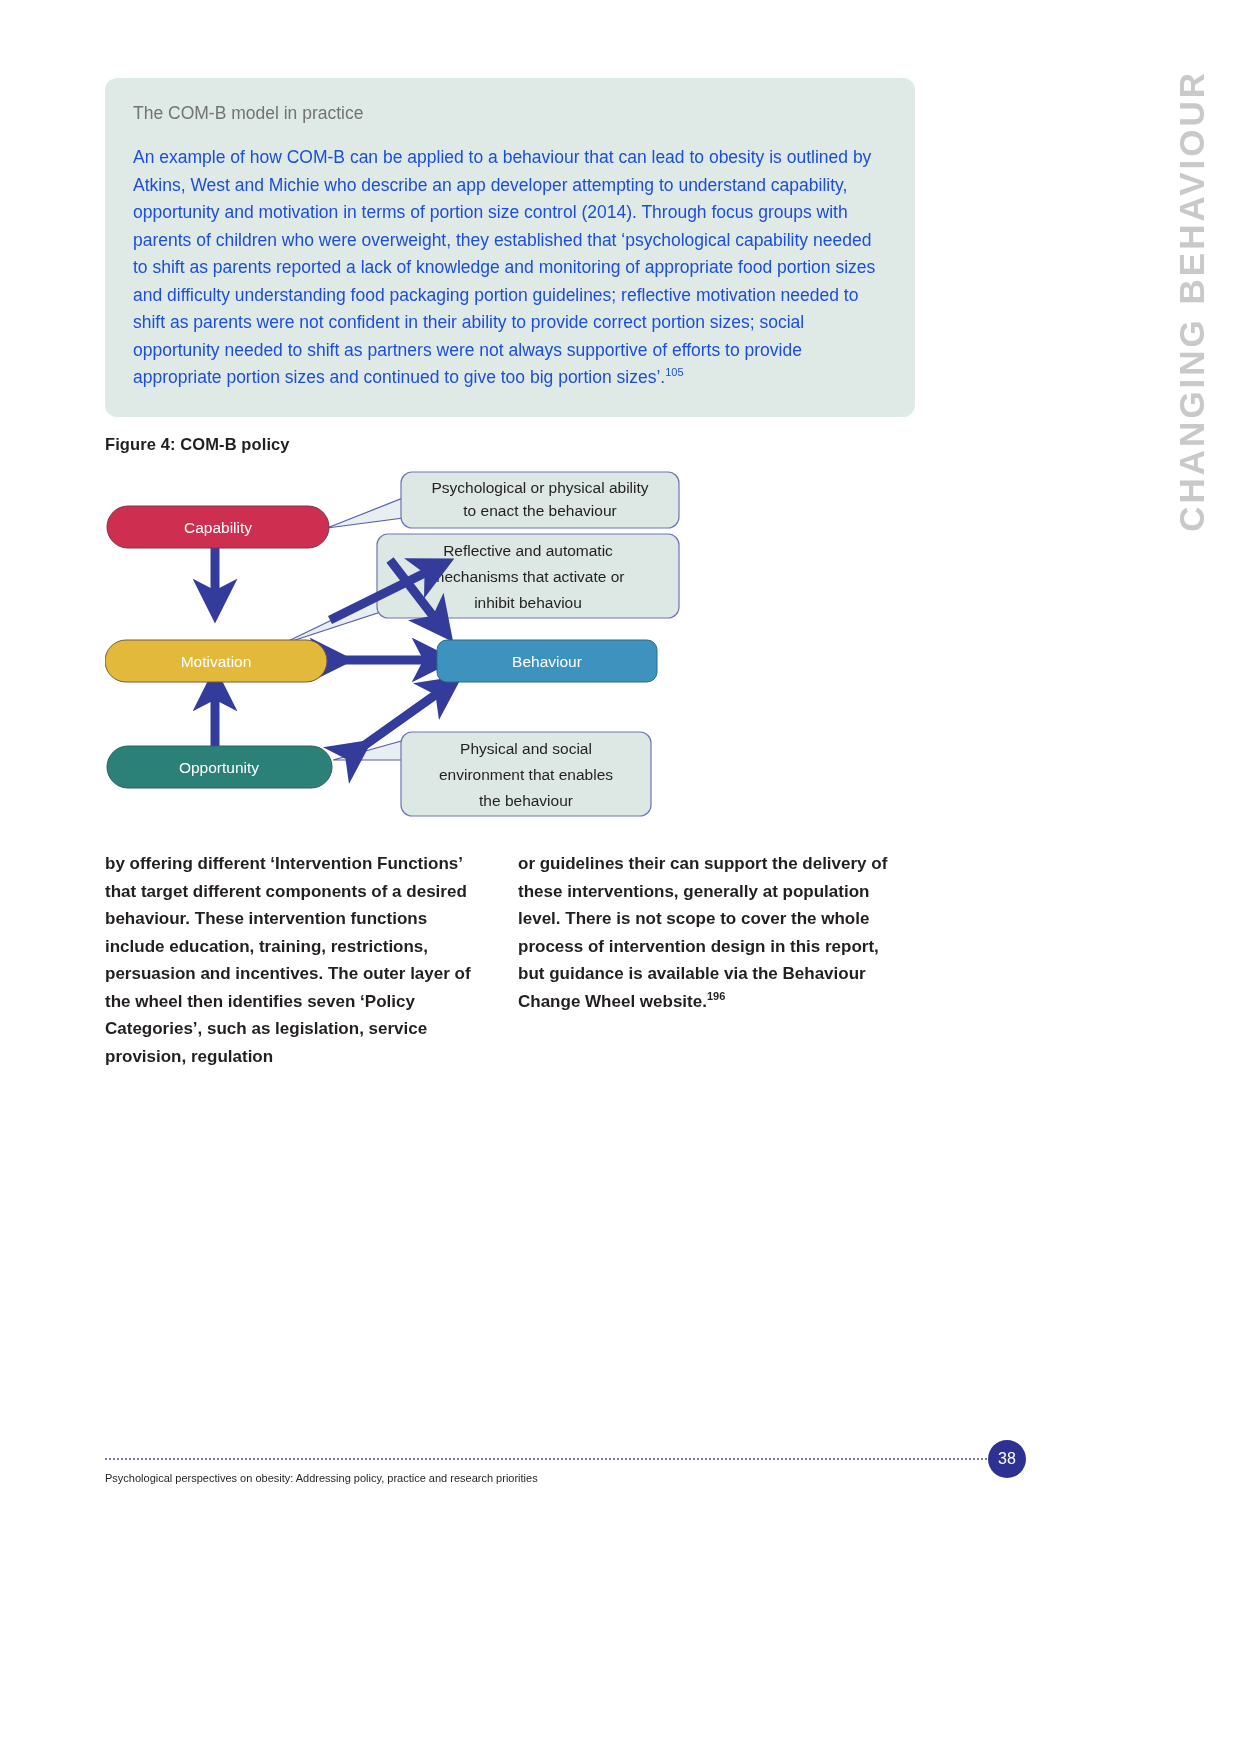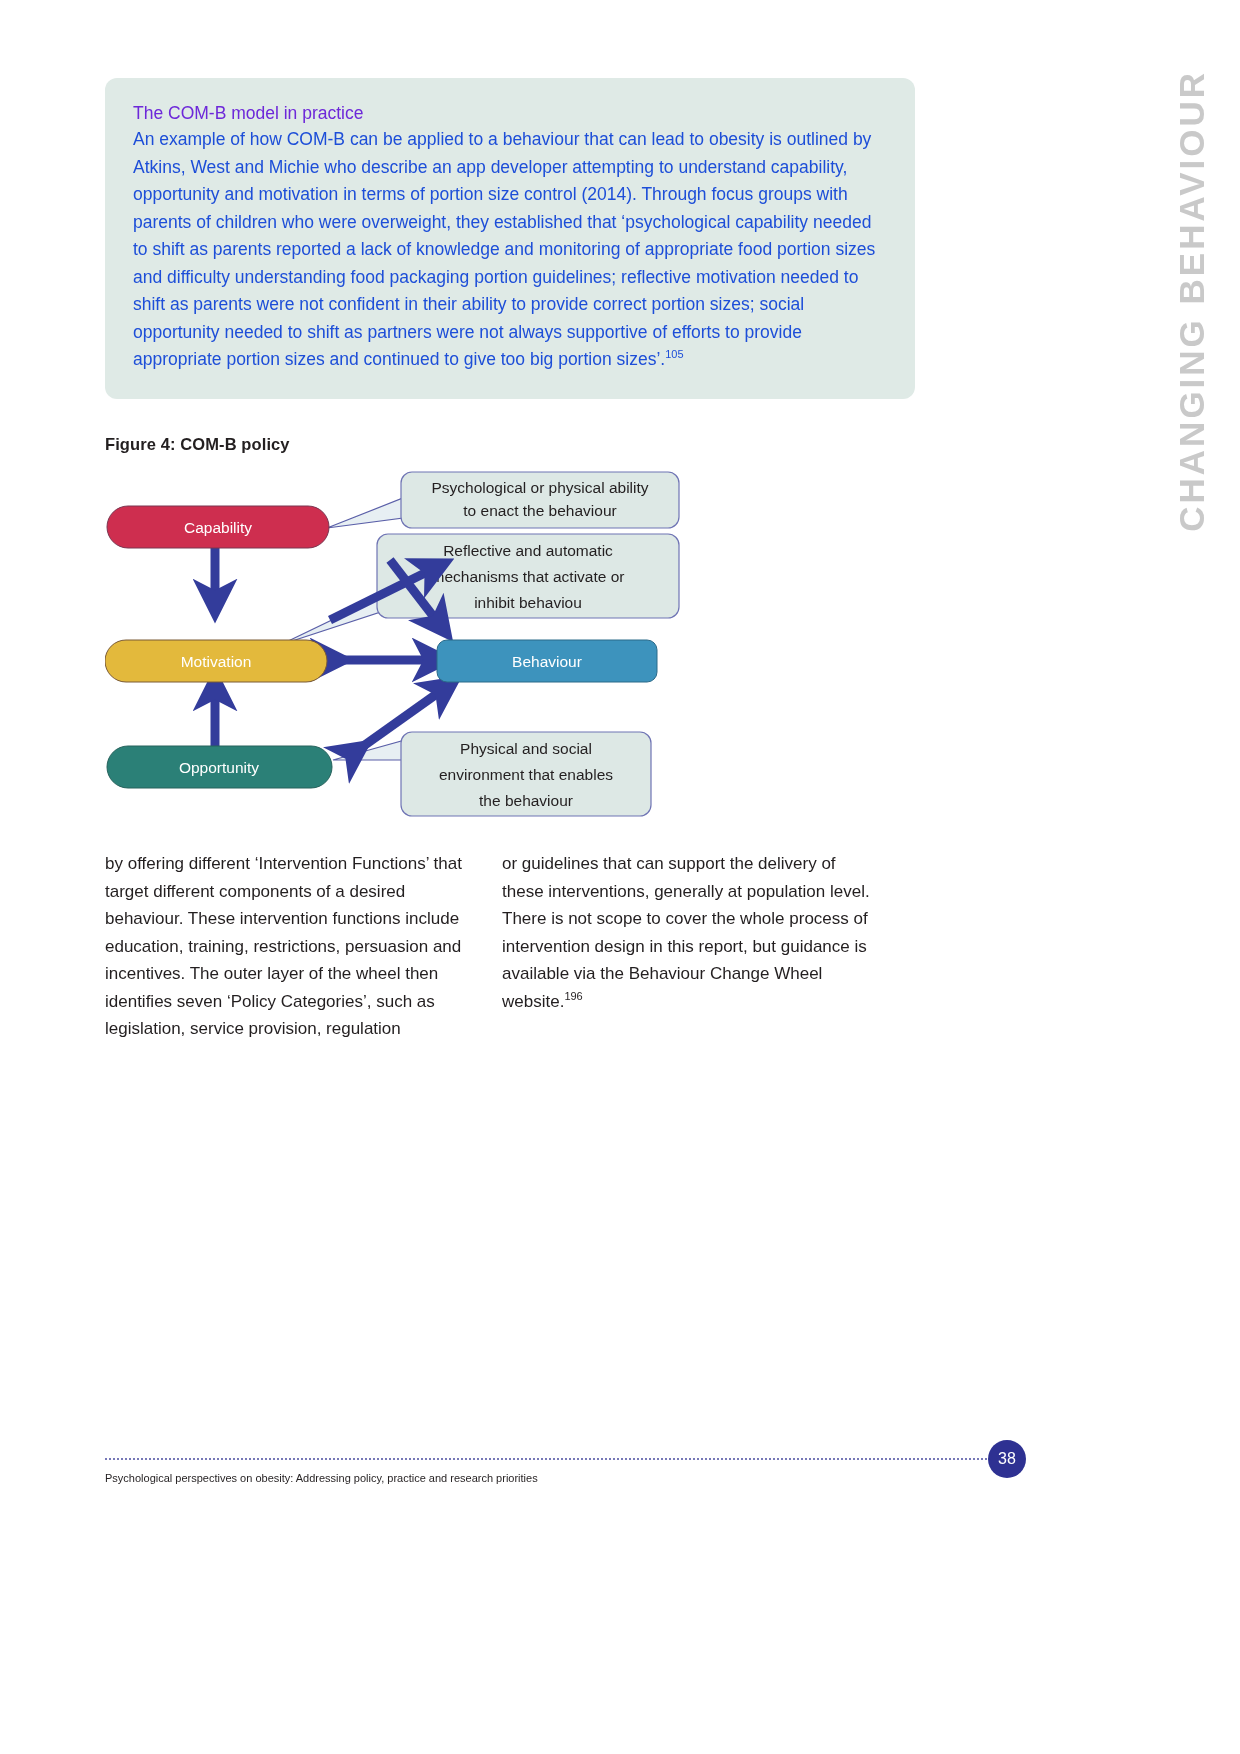--- a/index.html
+++ b/index.html
@@ -45,21 +45,22 @@
     top: 78px;
     width: 810px;
     box-sizing: border-box;
     background: #dfeae6;
     border-radius: 12px;
     padding: 22px 28px 26px 28px;
   }
   .callout-title {
     font-size: 17.5px;
     line-height: 1.5;
-    color: #6d28d9;
+    color: #737373;
+    margin-bottom: 18px;
   }
   .callout-body {
     font-size: 17.5px;
     line-height: 1.57;
     color: #1d4ed8;
     margin: 0;
   }
   .sup {
     font-size: 11px;
     vertical-align: super;
@@ -96,21 +97,22 @@
     fill: #231f20;
   }
 
   
   .cols {
     position: absolute;
     left: 105px;
     top: 850px;
     width: 790px;
     display: flex;
-    gap: 20px;
+    gap: 36px;
+    font-weight: bold;
   }
   .col {
     width: 377px;
     font-size: 17px;
     line-height: 1.62;
     color: #231f20;
   }
   .col p { margin: 0; }
 
   
@@ -221,19 +223,19 @@
       <text class="node-label" x="442" y="207" text-anchor="middle">Behaviour</text>
     </g>
   </svg>
 </div>
 
 <div class="cols">
   <div class="col">
     <p>by offering different ‘Intervention Functions’ that target different components of a desired behaviour. These intervention functions include education, training, restrictions, persuasion and incentives. The outer layer of the wheel then identifies seven ‘Policy Categories’, such as legislation, service provision, regulation</p>
   </div>
   <div class="col">
-    <p><span>or guidelines that can support the delivery of these interventions, generally at population level. There is not scope to cover the whole process of intervention design in this report, but guidance is available via the Behaviour Change Wheel website.</span><span class="sup">196</span></p>
+    <p><span>or guidelines their can support the delivery of these interventions, generally at population level. There is not scope to cover the whole process of intervention design in this report, but guidance is available via the Behaviour Change Wheel website.</span><span class="sup">196</span></p>
   </div>
 </div>
 
 <div class="footer-rule"></div>
 <div class="footer-text">Psychological perspectives on obesity: Addressing policy, practice and research priorities</div>
 <div class="page-badge">38</div>
 
 </body></html>

